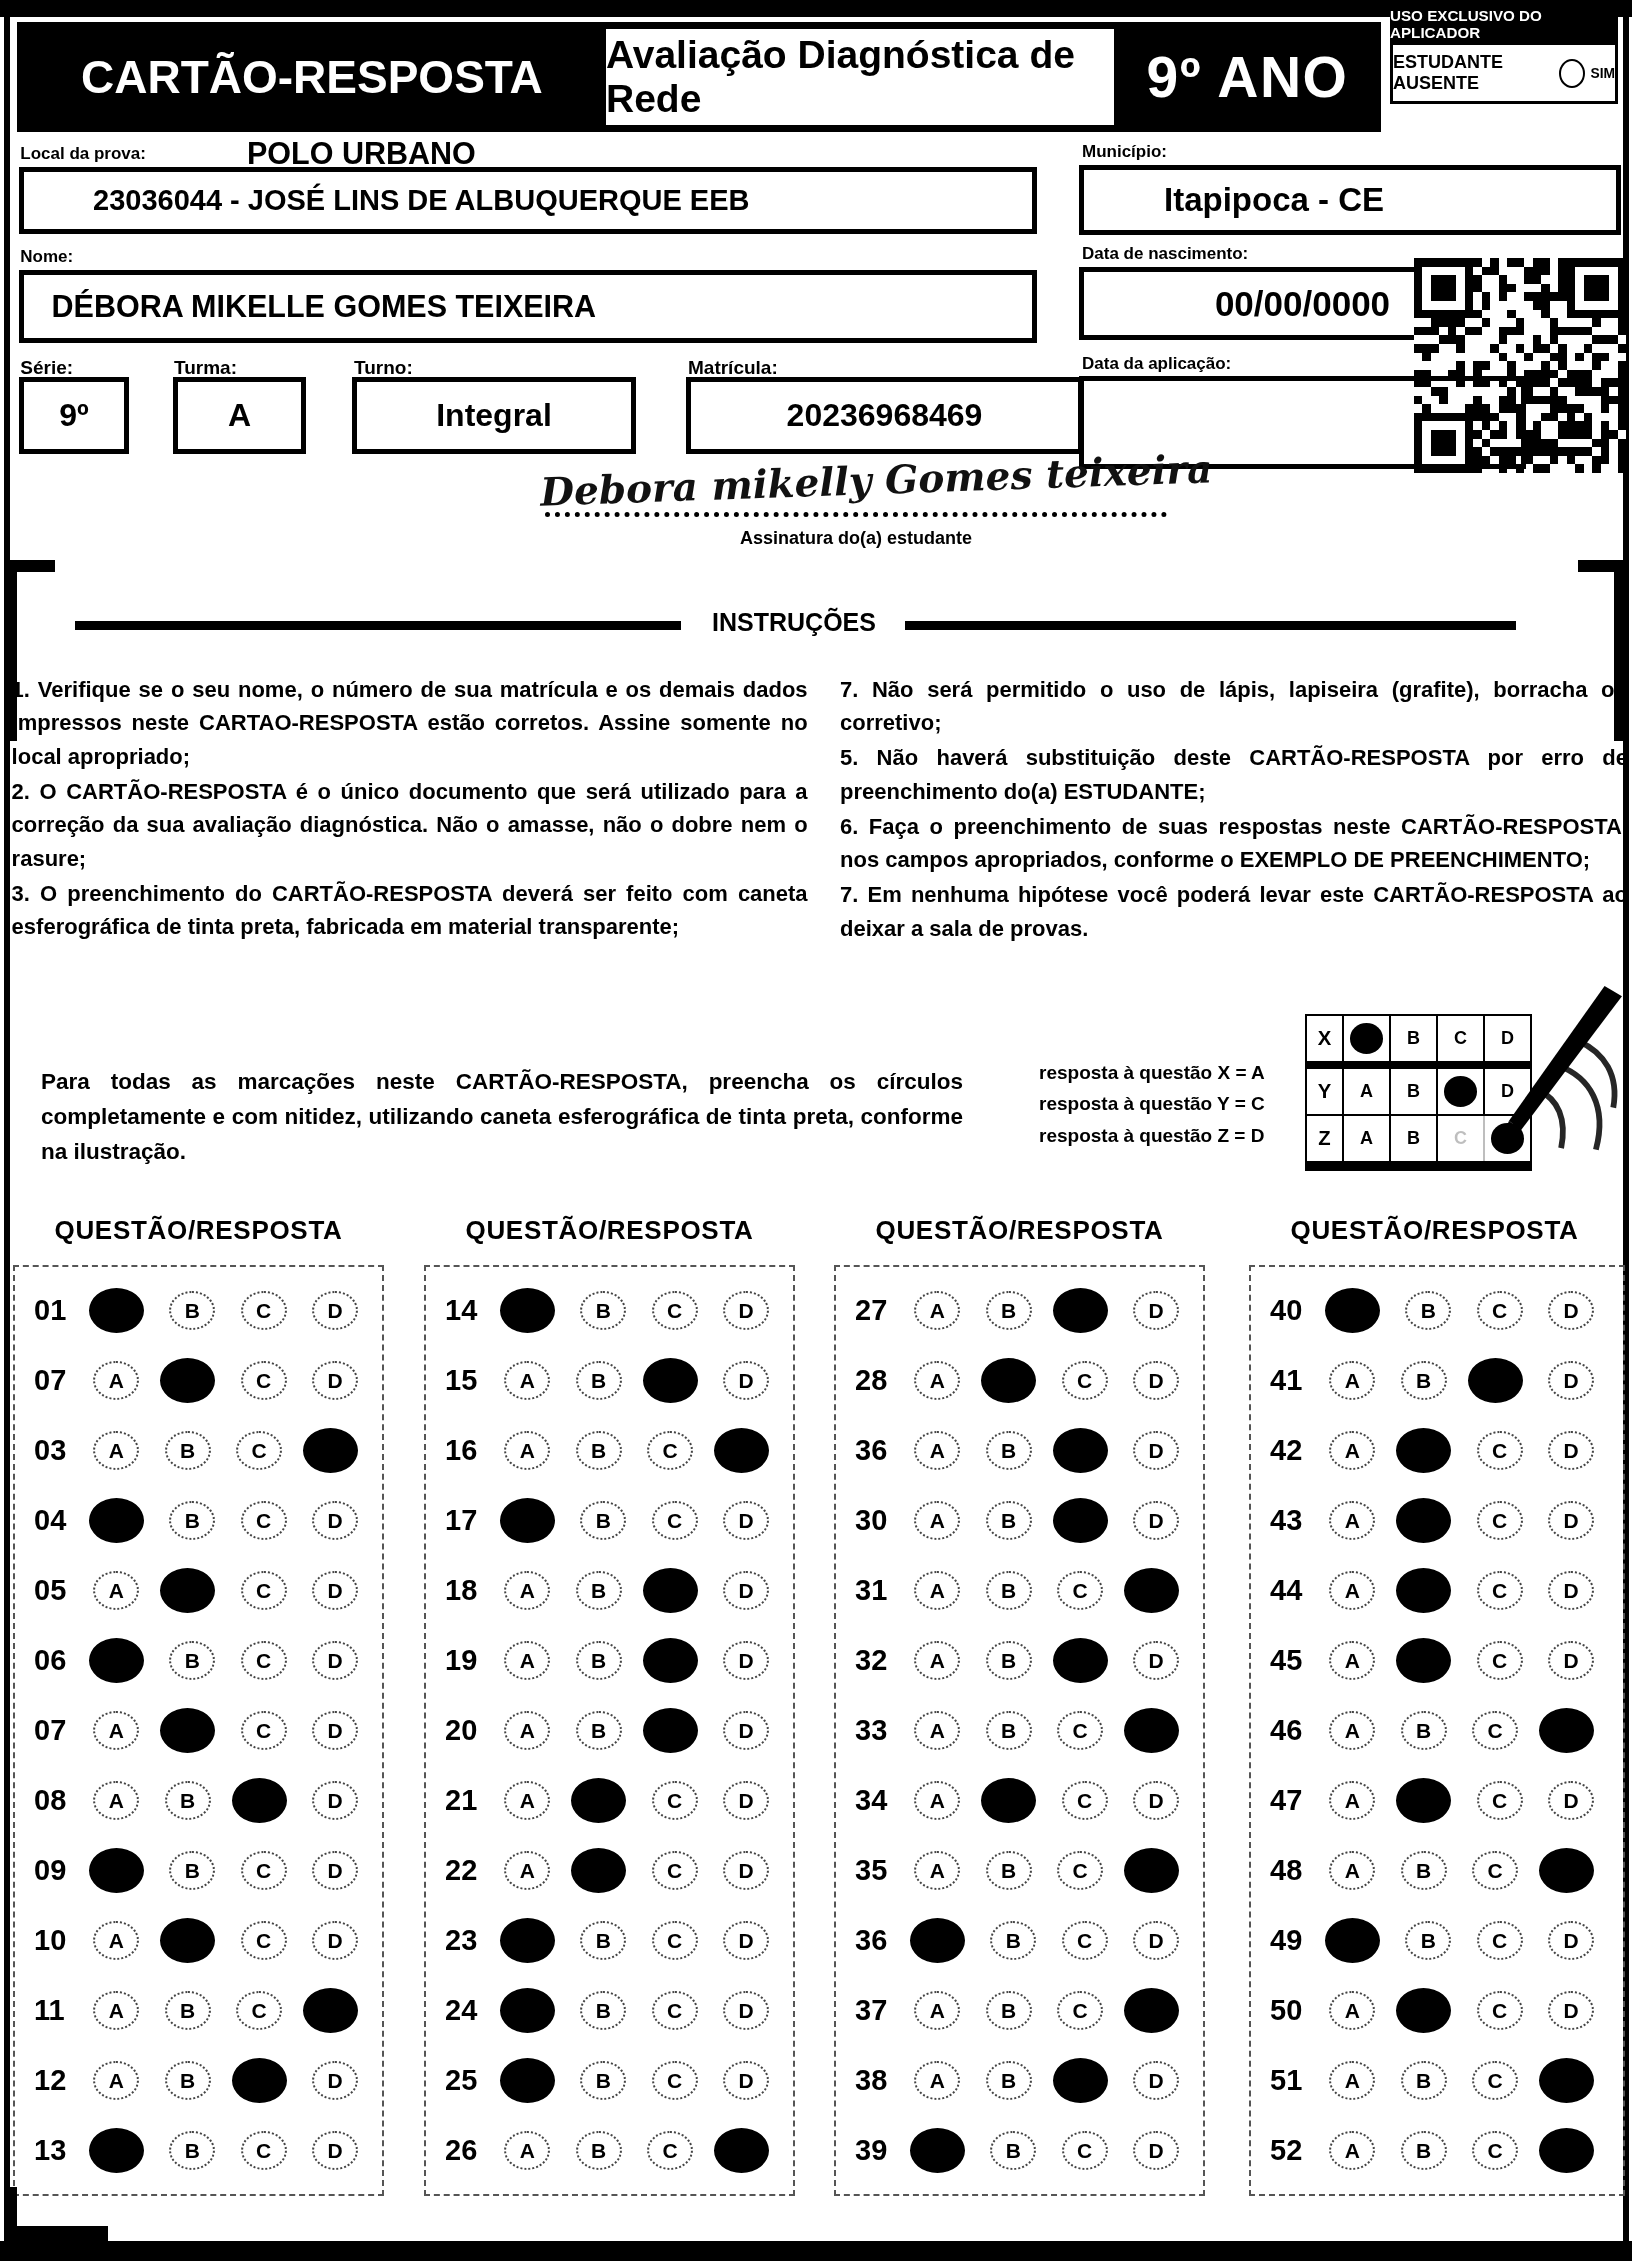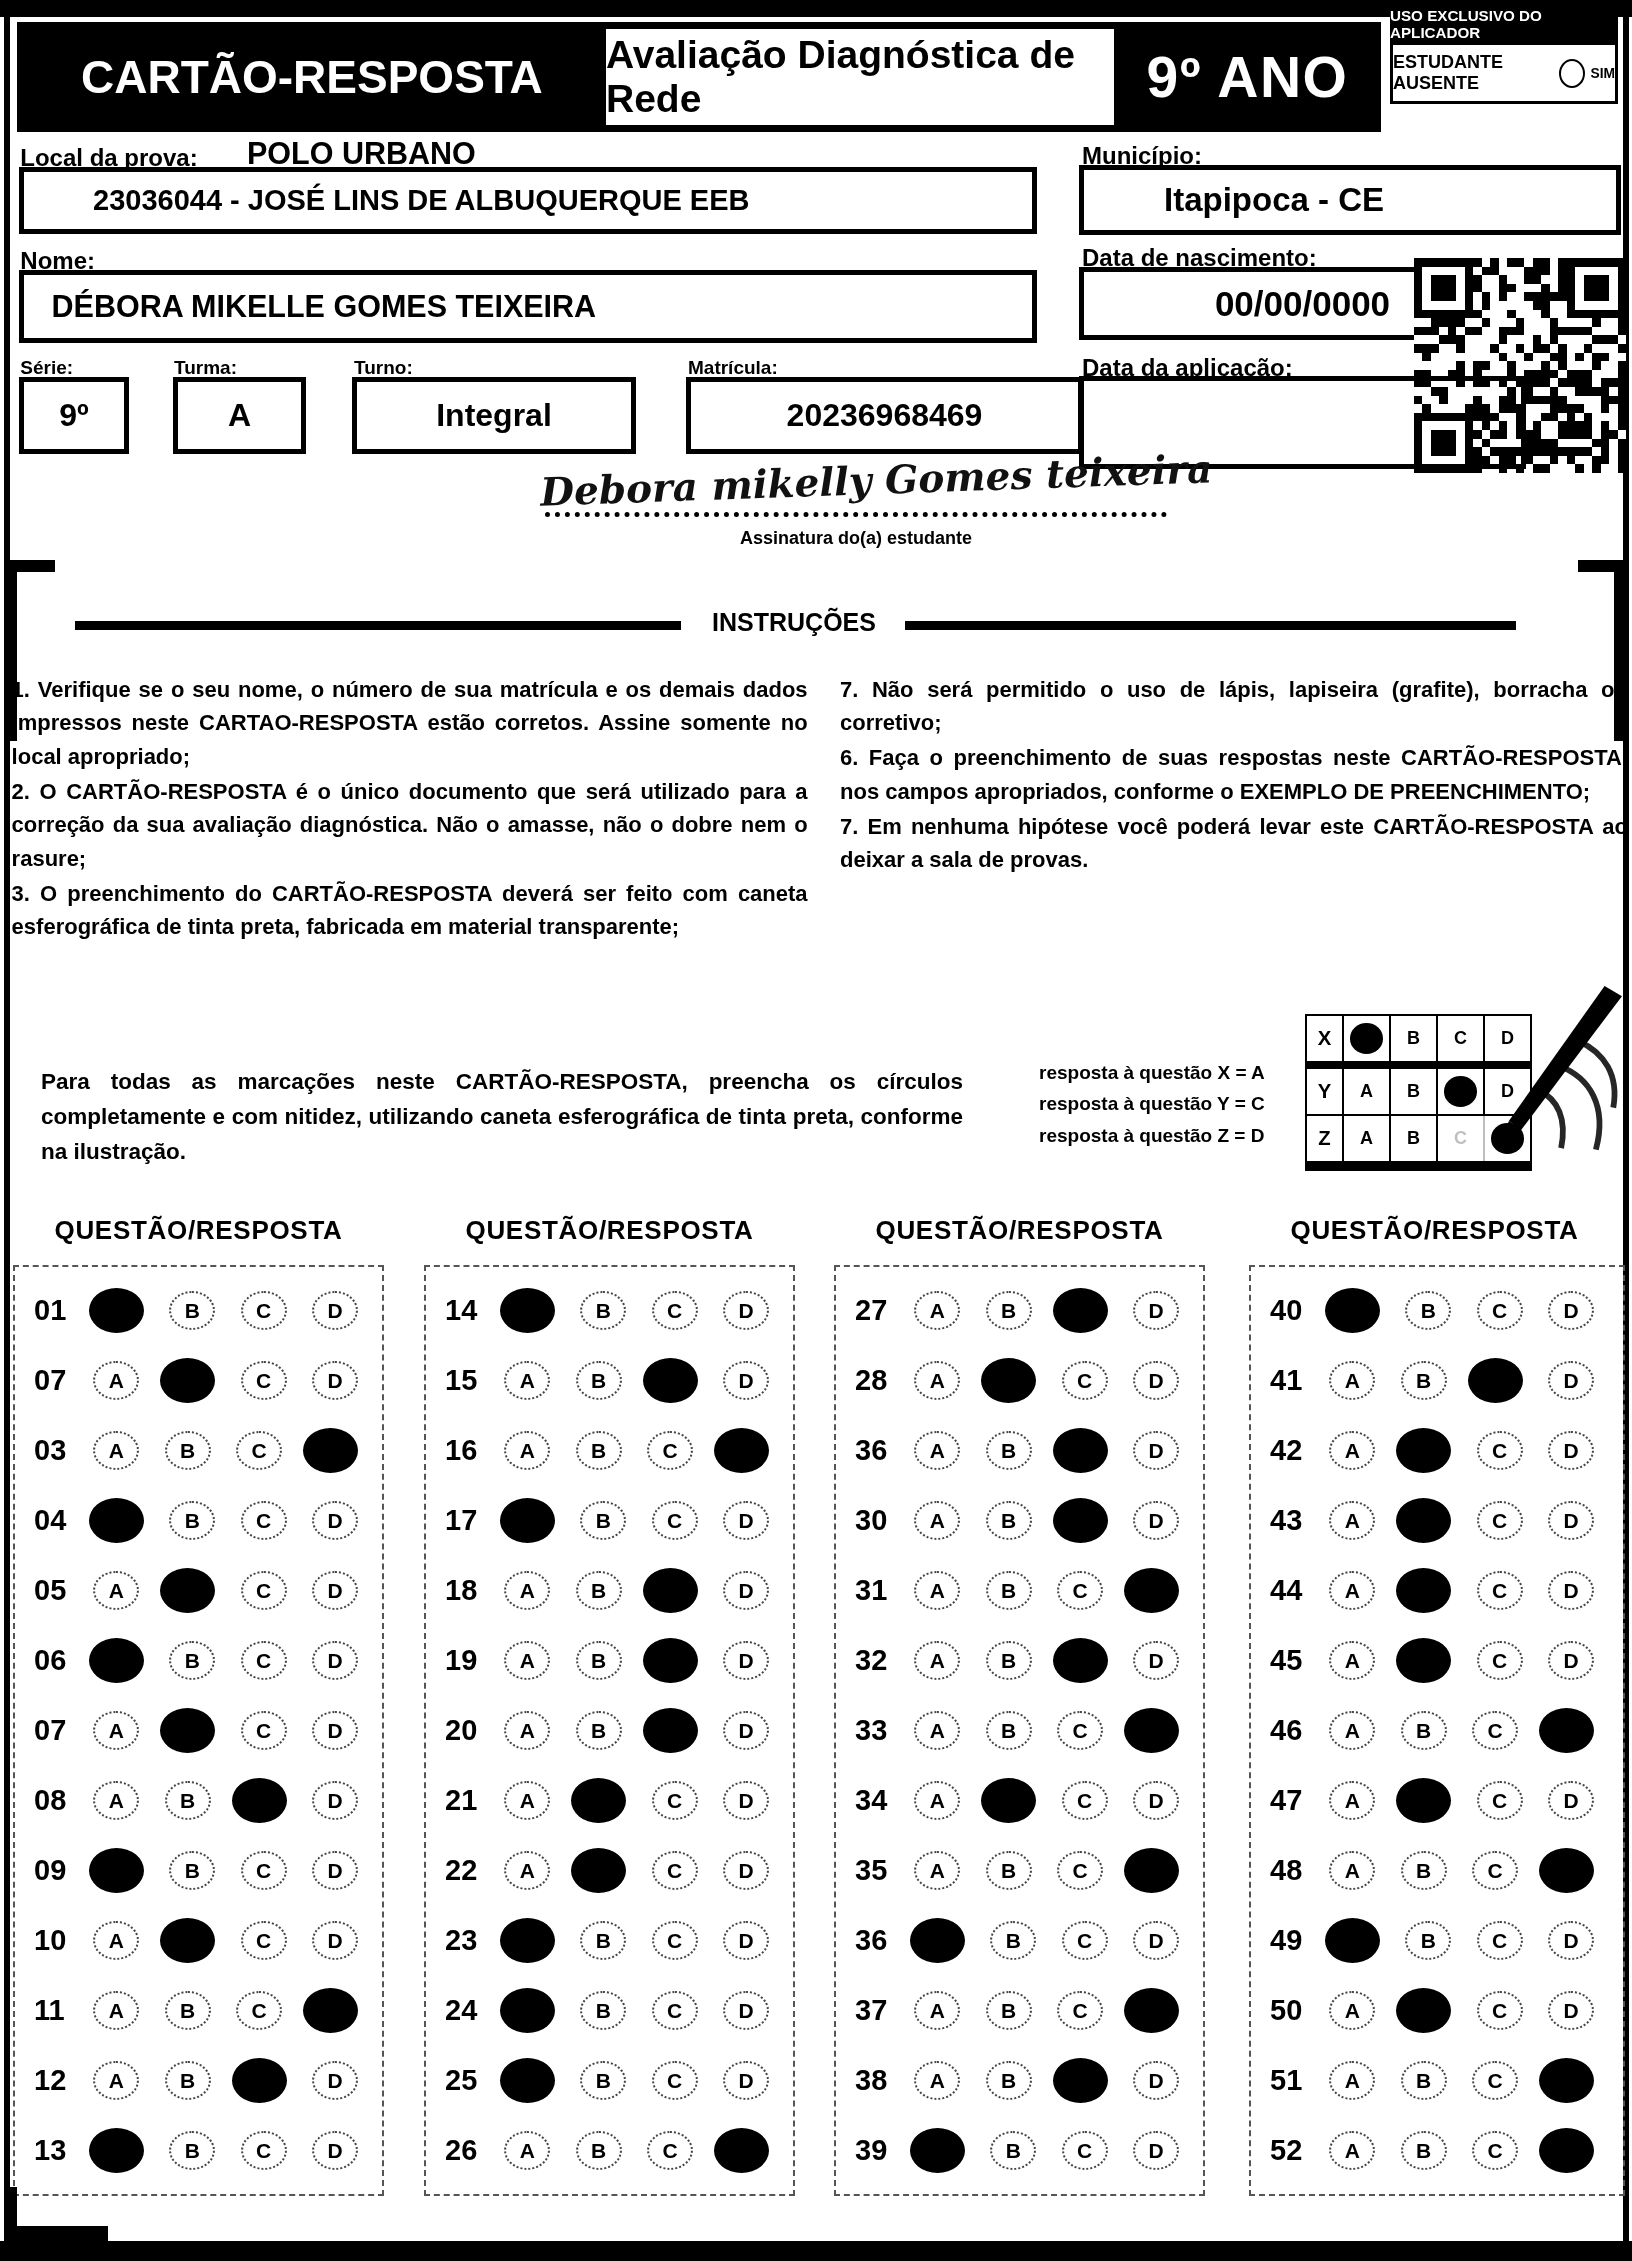--- a/index.html
+++ b/index.html
@@ -3,21 +3,21 @@
 <meta charset="utf-8">
 <style>
   html,body{margin:0;padding:0;background:#888;}
   .page{position:relative;width:1632px;height:2261px;background:#fff;color:#000;
         font-family:"Liberation Sans",sans-serif;overflow:hidden;}
   .abs{position:absolute;}
   .bar{position:absolute;background:#000;}
   .blackbox{position:absolute;background:#000;color:#fff;display:flex;align-items:center;justify-content:center;}
   .whitebox{position:absolute;background:#fff;color:#000;display:flex;align-items:center;justify-content:center;}
   .fieldbox{position:absolute;border:5.1px solid #000;display:flex;align-items:center;font-weight:bold;}
-  .lbl{position:absolute;font-weight:bold;font-size:24px;}
+  .lbl{position:absolute;font-weight:bold;font-size:17px;}
   .b{font-weight:bold;}
   .instr p{margin:0 0 1.5px 0;font-size:22px;font-weight:bold;line-height:1.52;text-align:justify;}
   .note{font-size:22.5px;font-weight:bold;line-height:1.55;text-align:justify;}
   .exlines p{margin:0;font-size:19px;font-weight:bold;line-height:1.65;white-space:nowrap;}
   .exgrid{position:absolute;border:2.9px solid #000;border-bottom:10.2px solid #000;background:#fff;}
   .exrow{display:flex;border-bottom:2.9px solid #000;}
   .exrow:first-child{border-bottom:8.7px solid #000;}
   .exrow:last-child{border-bottom:none;}
   .exlabel{width:35px;height:45px;border-right:2.9px solid #000;display:flex;align-items:center;justify-content:center;
            font-weight:bold;font-size:20.3px;}
@@ -441,20 +441,21 @@
   <div class="abs b" style="left:685px;top:608px;width:218px;text-align:center;font-size:25px;">INSTRUÇÕES</div>
   <div class="bar" style="left:905px;top:621px;width:611px;height:8.7px;"></div>
 
   <div class="abs instr" style="left:11.6px;top:673px;width:796px;">
       <p>1. Verifique se o seu nome, o número de sua matrícula e os demais dados impressos neste CARTAO-RESPOSTA estão corretos. Assine somente no local apropriado;</p>
       <p>2. O CARTÃO-RESPOSTA é o único documento que será utilizado para a correção da sua avaliação diagnóstica. Não o amasse, não o dobre nem o rasure;</p>
       <p>3. O preenchimento do CARTÃO-RESPOSTA deverá ser feito com caneta esferográfica de tinta preta, fabricada em material transparente;</p>
     </div>
   <div class="abs instr" style="left:840px;top:673px;width:788px;">
       <p>7. Não será permitido o uso de lápis, lapiseira (grafite), borracha ou corretivo;</p>
+      <p>5. Não haverá substituição deste CARTÃO-RESPOSTA por erro de preenchimento do(a) ESTUDANTE;</p>
       <p>6. Faça o preenchimento de suas respostas neste CARTÃO-RESPOSTA, nos campos apropriados, conforme o EXEMPLO DE PREENCHIMENTO;</p>
       <p>7. Em nenhuma hipótese você poderá levar este CARTÃO-RESPOSTA ao deixar a sala de provas.</p>
     </div>
 
   <div class="abs note" style="left:41px;top:1065px;width:922px;">Para todas as marcações neste CARTÃO-RESPOSTA, preencha os círculos completamente e com nitidez, utilizando caneta esferográfica de tinta preta, conforme na ilustração.</div>
   <div class="abs exlines" style="left:1039px;top:1057px;width:268px;">
       <p>resposta à questão X = A</p>
       <p>resposta à questão Y = C</p>
       <p>resposta à questão Z = D</p>
     </div>

